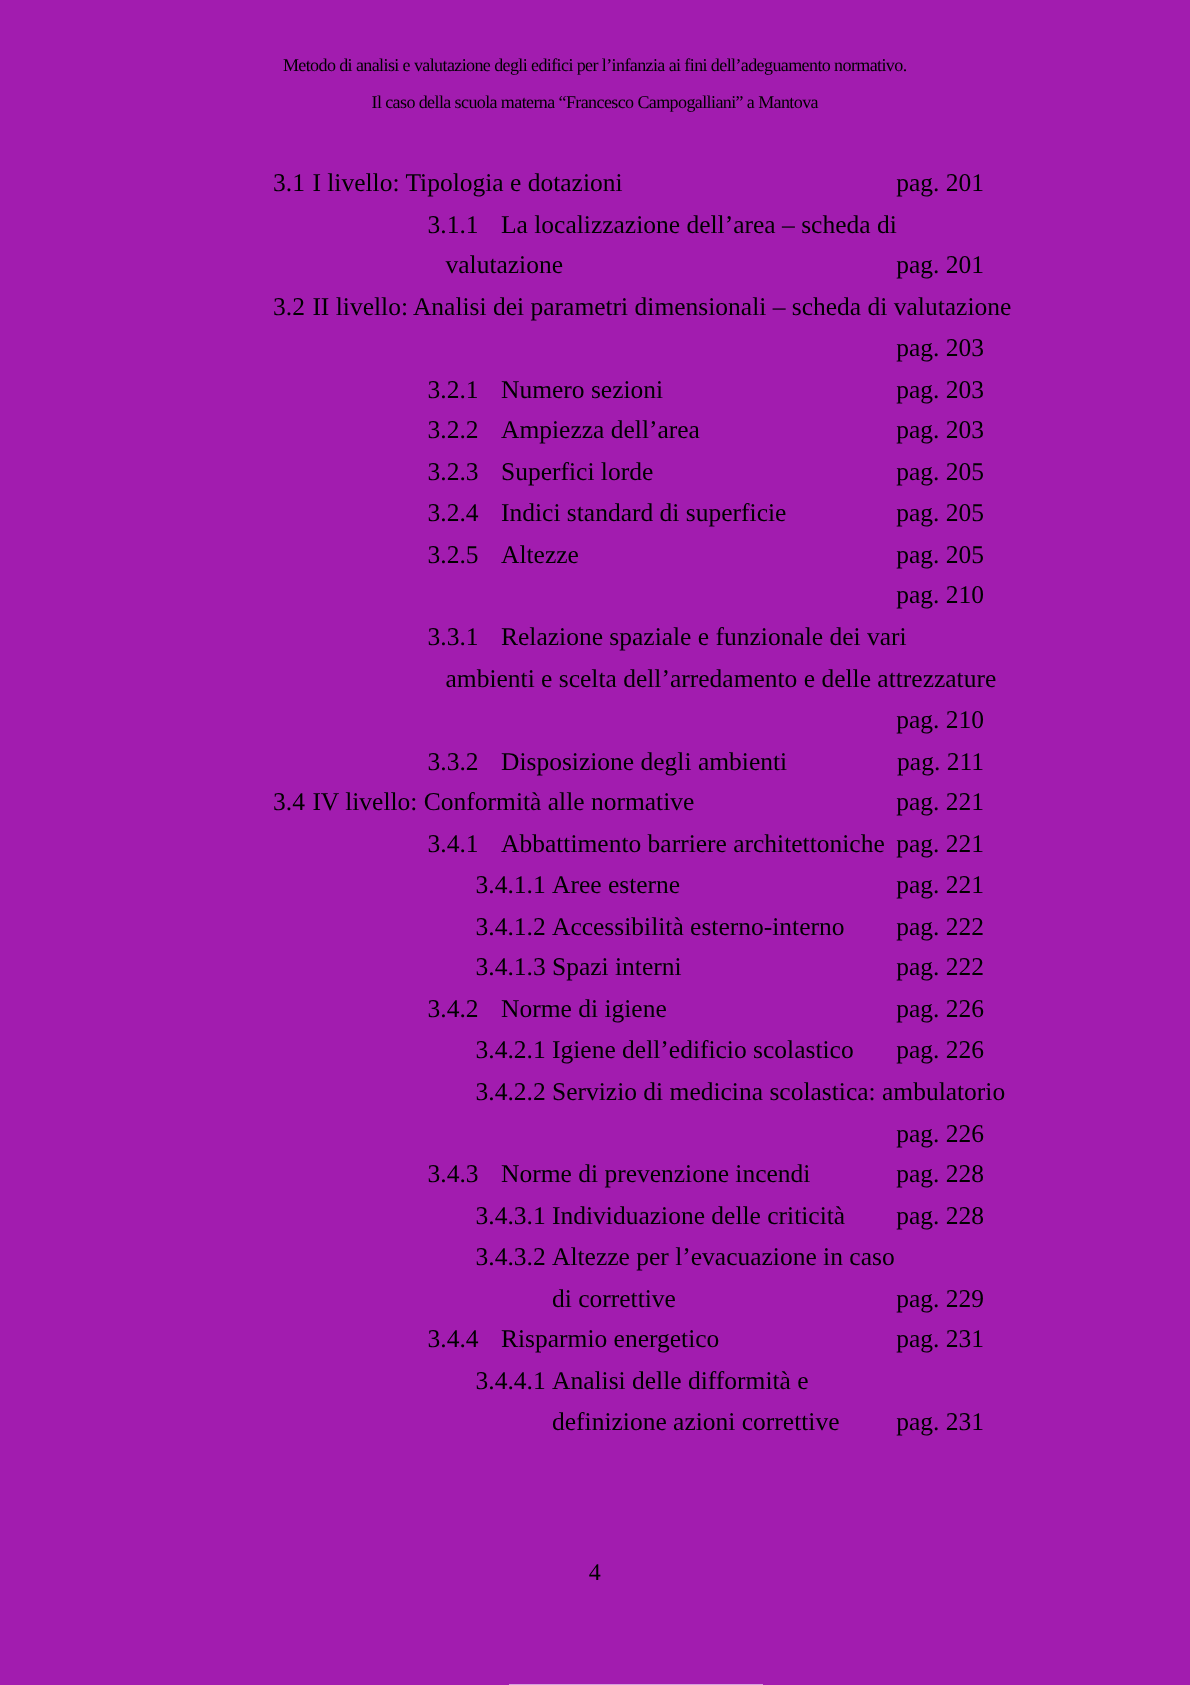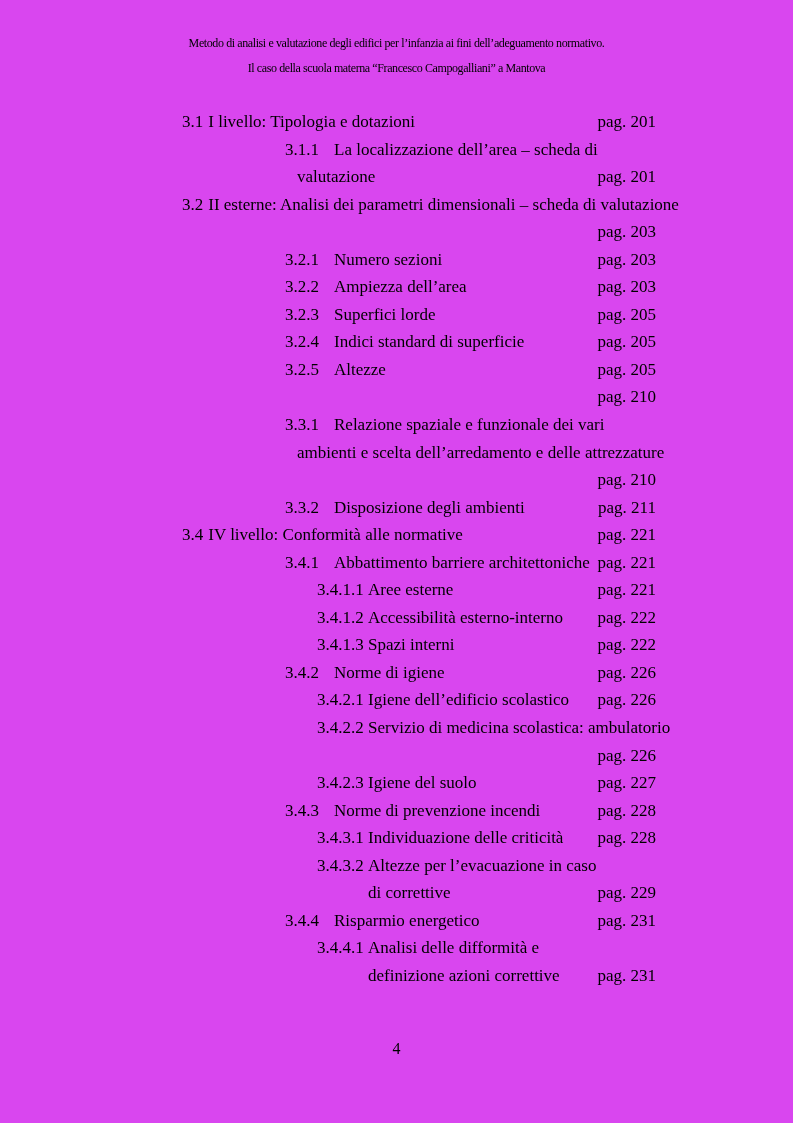--- a/index.html
+++ b/index.html
@@ -4,21 +4,21 @@
 <style>
   html, body {
     margin: 0;
     padding: 0;
     background: #ffffff;
   }
   .doc-page {
     position: relative;
     width: 793px;
     height: 1123px;
-    background: #d946ef;
+    background: #a21caf;
     color: #000000;
     font-family: "Liberation Serif", "DejaVu Serif", serif;
     overflow: hidden;
   }
   .running-header {
     position: absolute;
     top: 31px;
     left: 0;
     width: 100%;
     text-align: center;
@@ -85,21 +85,21 @@
         <span class="page-ref">pag. 201</span>
       </div>
       <div class="toc-row lvl-l3">
         <span class="left"><span class="num">3.1.1</span><span class="txt">La localizzazione dell’area – scheda di</span></span>
       </div>
       <div class="toc-row lvl-cont3">
         <span class="left"><span class="txt">valutazione</span></span>
         <span class="page-ref">pag. 201</span>
       </div>
       <div class="toc-row lvl-l2">
-        <span class="left"><span class="num">3.2</span><span class="txt">II esterne: Analisi dei parametri dimensionali – scheda di valutazione</span></span>
+        <span class="left"><span class="num">3.2</span><span class="txt">II livello: Analisi dei parametri dimensionali – scheda di valutazione</span></span>
       </div>
       <div class="toc-row lvl-pageonly">
         <span class="page-ref">pag. 203</span>
       </div>
       <div class="toc-row lvl-l3">
         <span class="left"><span class="num">3.2.1</span><span class="txt">Numero sezioni</span></span>
         <span class="page-ref">pag. 203</span>
       </div>
       <div class="toc-row lvl-l3">
         <span class="left"><span class="num">3.2.2</span><span class="txt">Ampiezza dell’area</span></span>
@@ -159,24 +159,20 @@
       </div>
       <div class="toc-row lvl-l4">
         <span class="left"><span class="num">3.4.2.1</span><span class="txt">Igiene dell’edificio scolastico</span></span>
         <span class="page-ref">pag. 226</span>
       </div>
       <div class="toc-row lvl-l4">
         <span class="left"><span class="num">3.4.2.2</span><span class="txt">Servizio di medicina scolastica: ambulatorio</span></span>
       </div>
       <div class="toc-row lvl-pageonly">
         <span class="page-ref">pag. 226</span>
-      </div>
-      <div class="toc-row lvl-l4">
-        <span class="left"><span class="num">3.4.2.3</span><span class="txt">Igiene del suolo</span></span>
-        <span class="page-ref">pag. 227</span>
       </div>
       <div class="toc-row lvl-l3">
         <span class="left"><span class="num">3.4.3</span><span class="txt">Norme di prevenzione incendi</span></span>
         <span class="page-ref">pag. 228</span>
       </div>
       <div class="toc-row lvl-l4">
         <span class="left"><span class="num">3.4.3.1</span><span class="txt">Individuazione delle criticità</span></span>
         <span class="page-ref">pag. 228</span>
       </div>
       <div class="toc-row lvl-l4">

